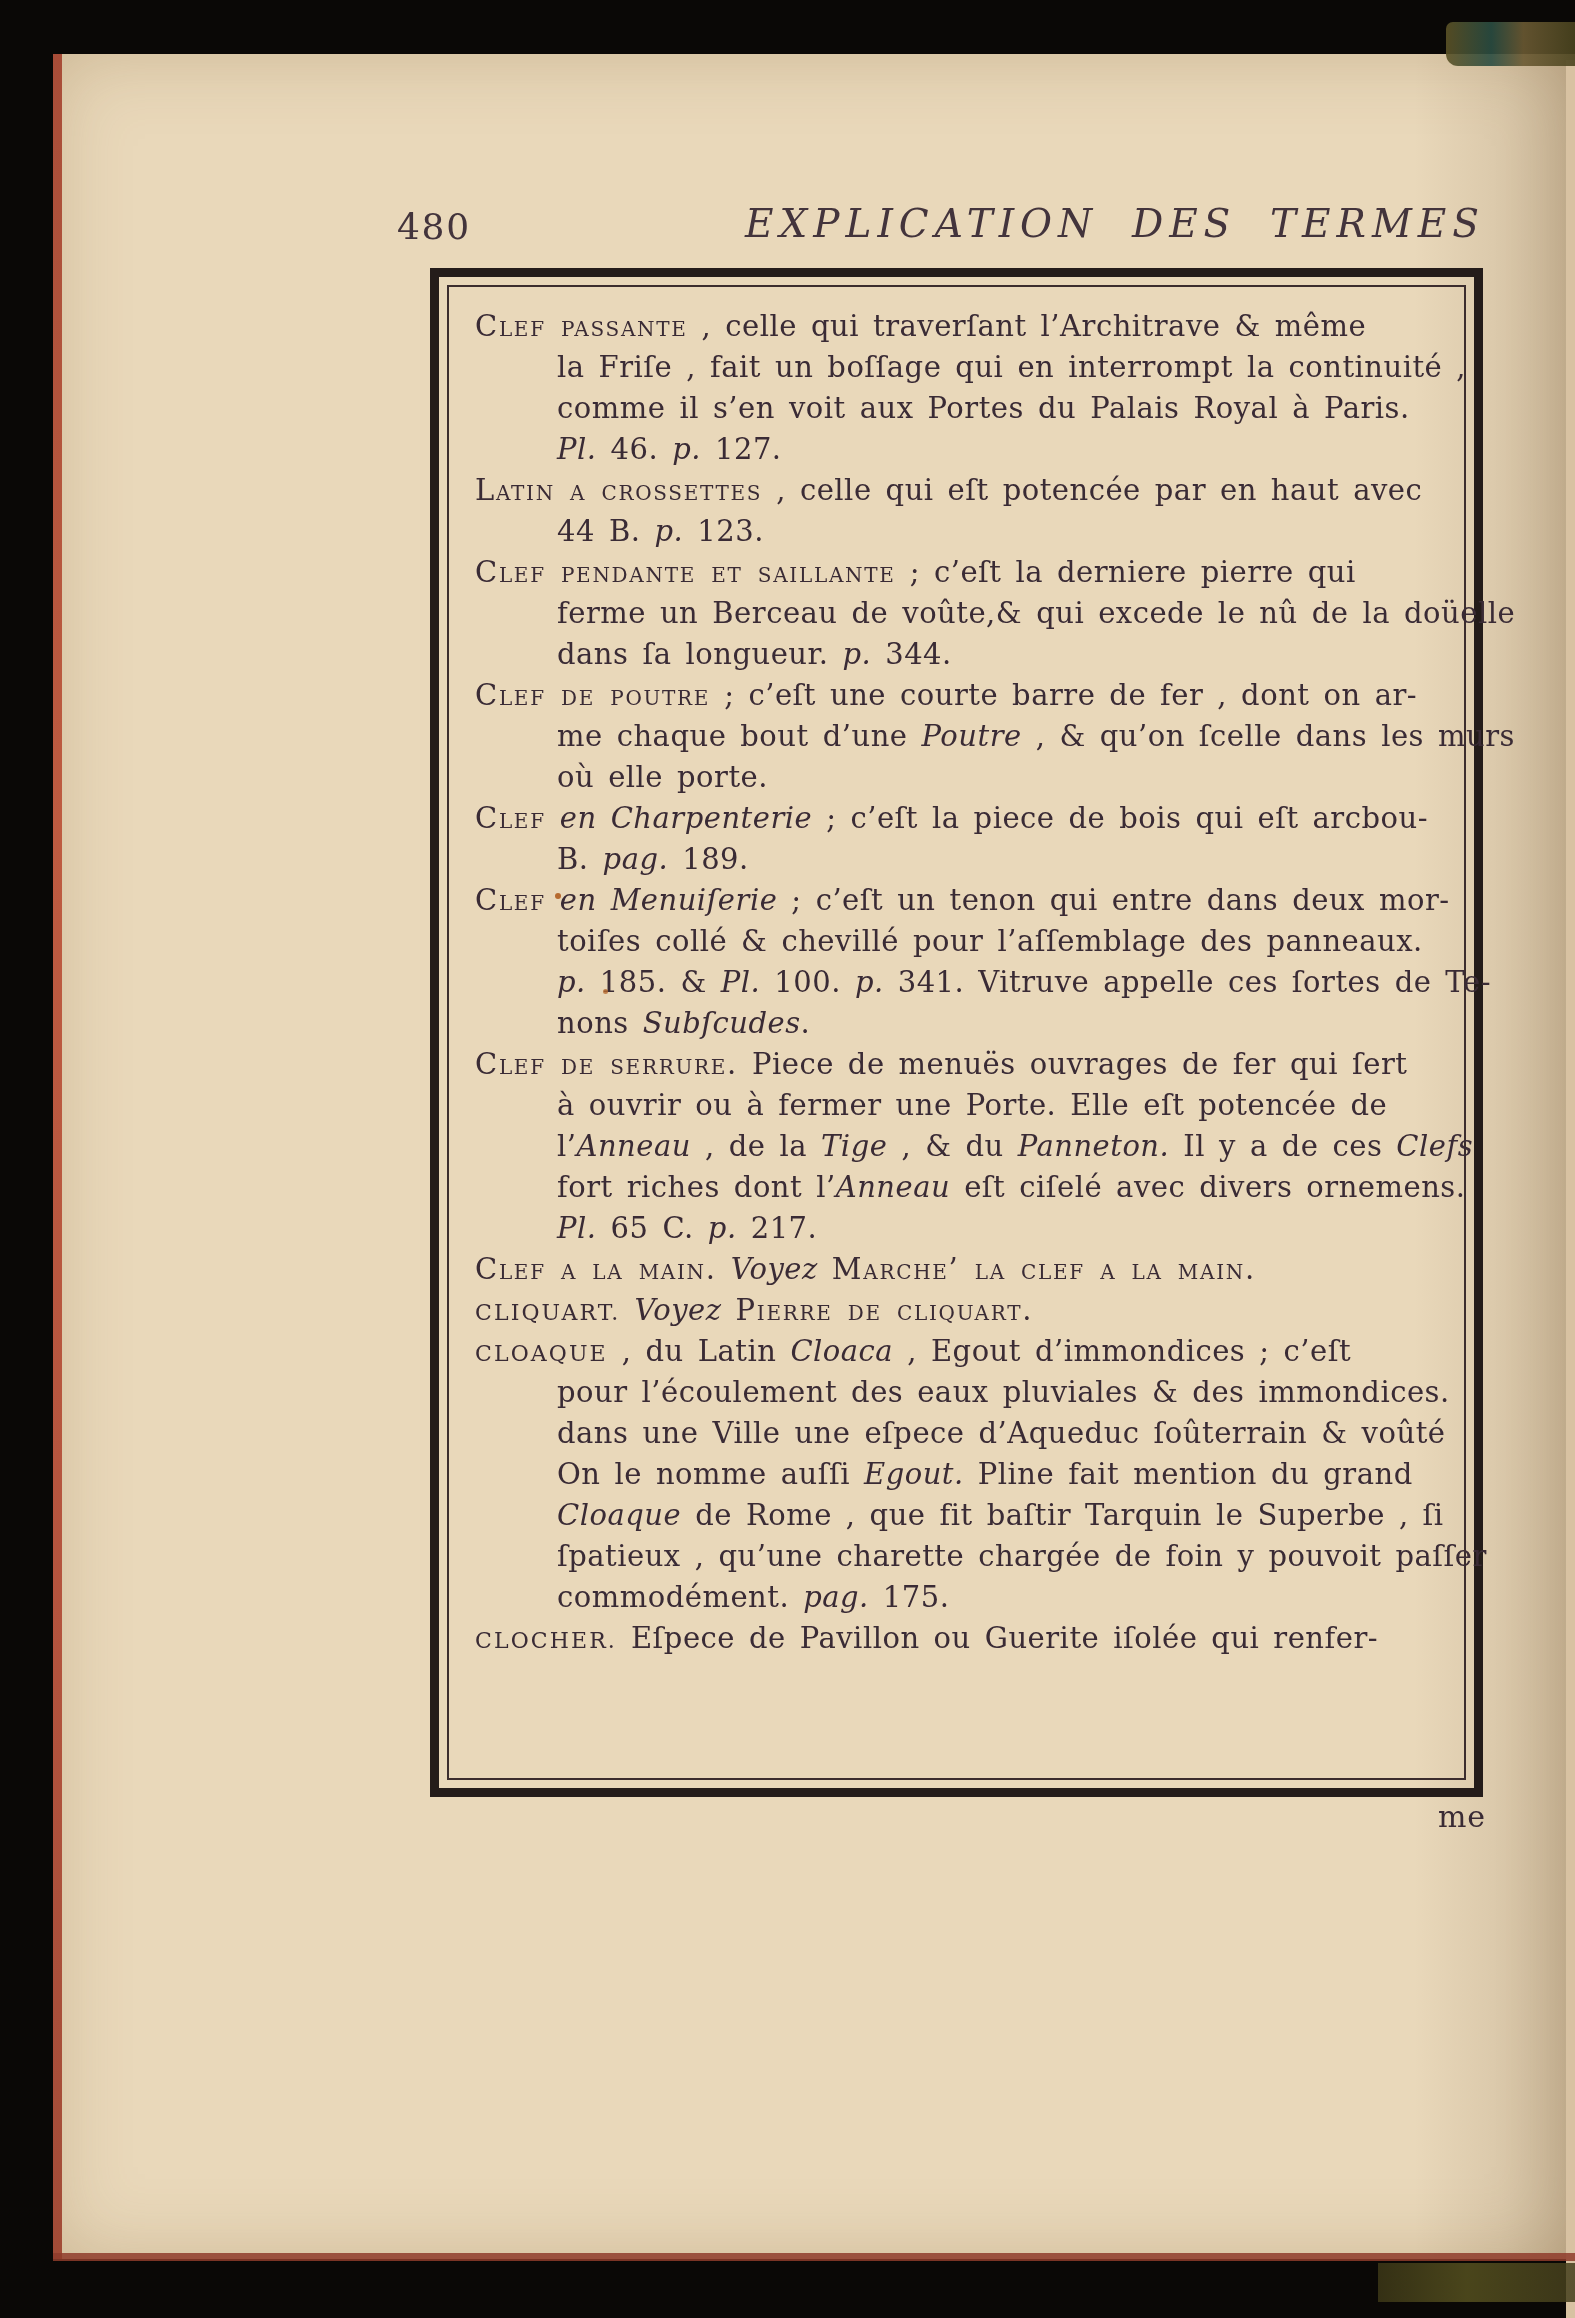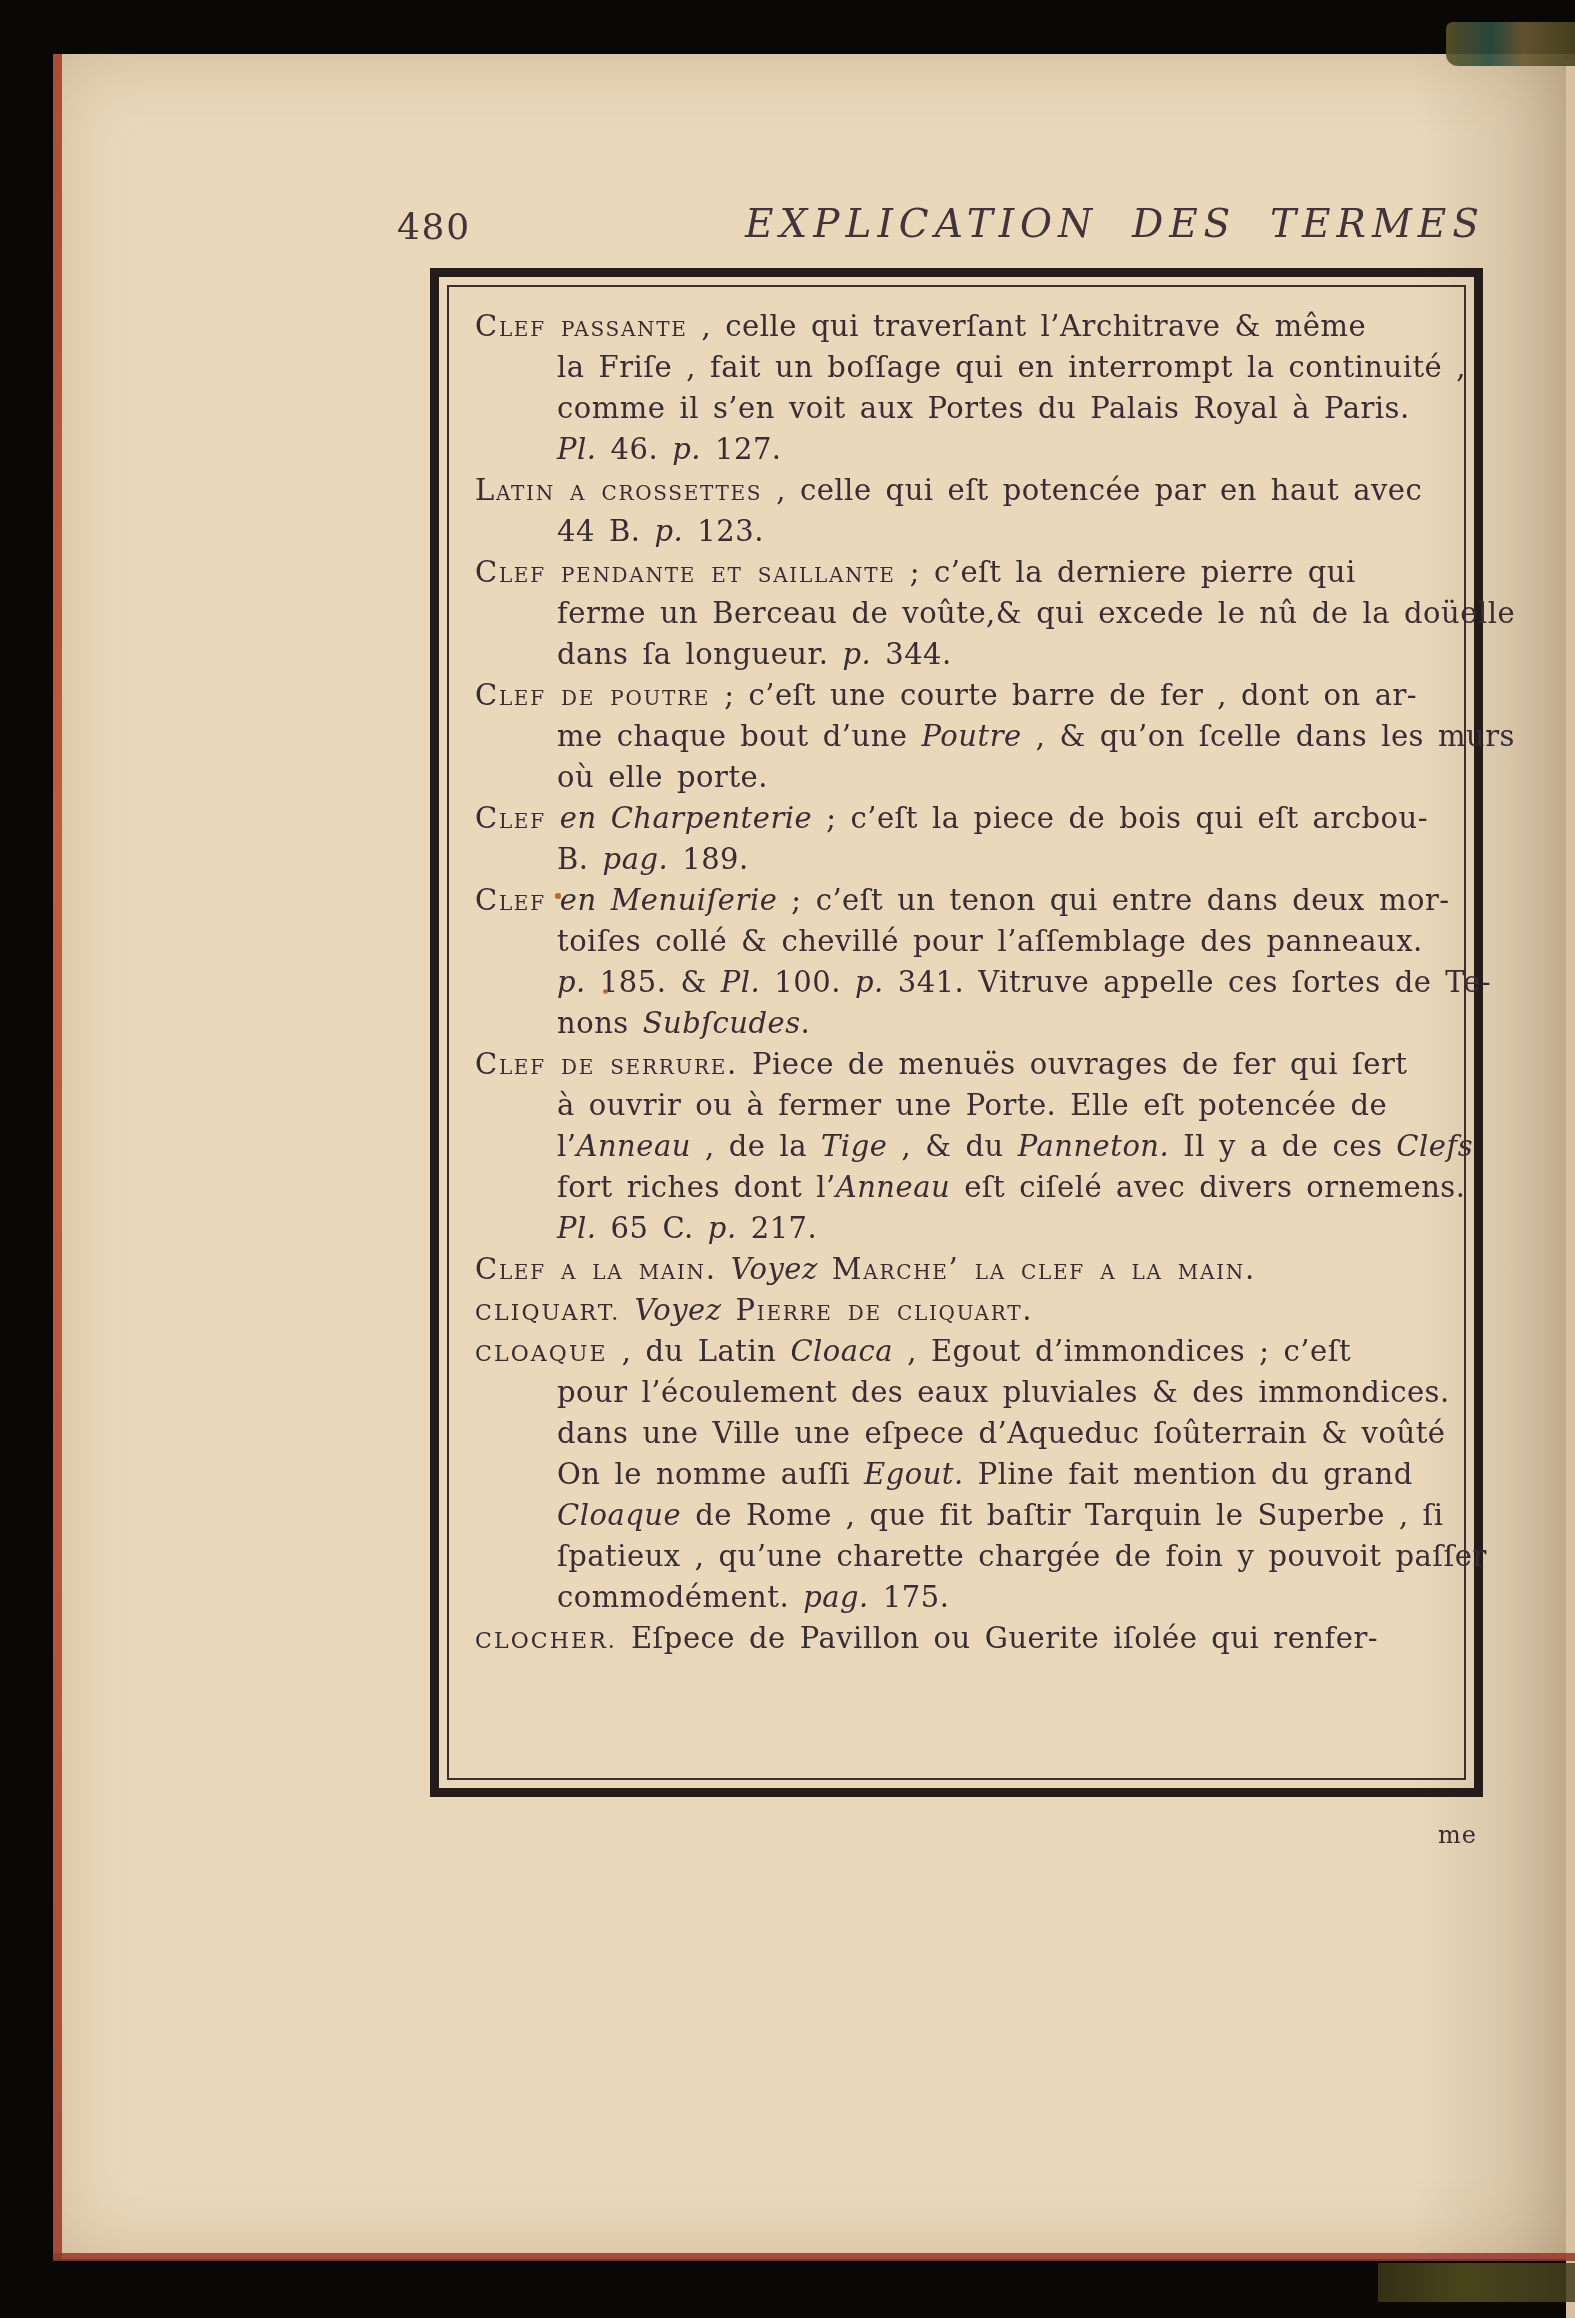--- a/index.html
+++ b/index.html
@@ -79,21 +79,21 @@
     white-space: nowrap;
   }
   .line.cont { padding-left: 82px; }
   .seg-rm { }
   .seg-it { font-style: italic; }
   .seg-sc { font-variant: small-caps; letter-spacing: 1.7px; margin-top: 31px; }
   .seg-lg { font-size: 22px; letter-spacing: 2.1px; text-align: center; }
 
   .catchword {
     position: absolute; left: 1438px; top: 1799px;
-    font-size: 24px; color: #3a2b35; letter-spacing: 0.9px; margin-top: 22px;
+    font-size: 30px; color: #3a2b35; letter-spacing: 0.9px;
   }
   .speck { position: absolute; border-radius: 50%; background: #b66a2f; }
   .speck1 { left: 555px; top: 893px; width: 6px; height: 6px; }
   .speck2 { left: 603px; top: 989px; width: 5.1px; height: 5.1px; opacity: .8; }
 </style>
 </head>
 <body>
 
 <div id="stage">
 

